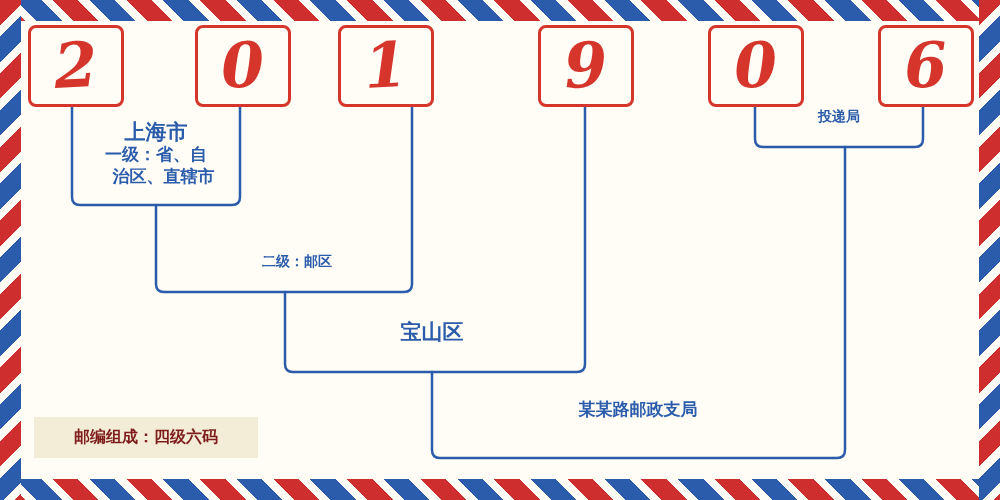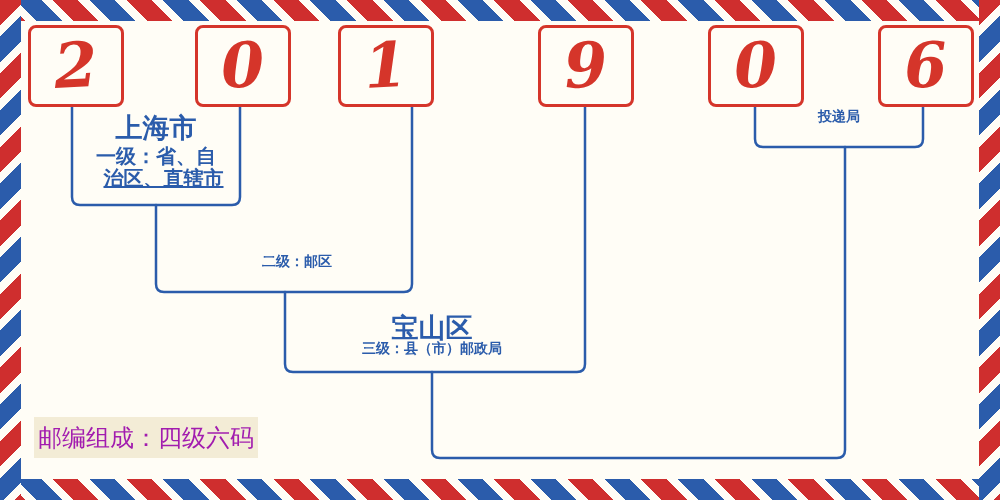--- a/index.html
+++ b/index.html
@@ -65,41 +65,41 @@
 
   
   .lbl {
     position: absolute;
     color: #2b5cab;
     font-weight: bold;
     text-align: center;
     z-index: 2;
     white-space: nowrap;
   }
-  .lbl-name  { font-size: 27px; }
+  .lbl-name  { font-size: 21px; margin-top: 8px; }
   .lbl-desc  { font-size: 14px; }
-  .lbl-small { font-size: 20px; }
+  .lbl-small { font-size: 17px; }
 
   
   .badge {
     position: absolute;
     left: 34px;
     top: 417px;
     width: 224px;
     height: 41px;
     background: #f3ecd6;
     display: flex;
     align-items: center;
     justify-content: center;
     z-index: 2;
   }
   .badge span {
-    color: #a21caf;
-    font-weight: normal;
-    font-size: 24px;
+    color: #7f1d1d;
+    font-weight: bold;
+    font-size: 16px;
     white-space: nowrap;
   }
 </style>
 </head>
 <body>
 
 <div class="stage">
 
   <div class="border-h border-top"></div>
   <div class="border-h border-bottom"></div>
@@ -135,26 +135,26 @@
   </div>
   <div class="digit-box" style="left:708px">
     <span class="digit">0</span>
   </div>
   <div class="digit-box" style="left:878px">
     <span class="digit">6</span>
   </div>
 
   <div class="lbl lbl-name" style="left:72px;  top:110px; width:168px;">上海市</div>
   <div class="lbl lbl-small" style="left:72px;  top:143px; width:168px;">一级：省、自</div>
-  <div class="lbl lbl-small" style="left:72px;  top:165px; width:183px;text-decoration:underline;">治区、直辖市</div>
+  <div class="lbl lbl-small" style="left:72px;  top:165px; width:183px;">治区、直辖市</div>
 
   <div class="lbl lbl-desc" style="left:217px; top:253px; width:160px;">二级：邮区</div>
 
   <div class="lbl lbl-name" style="left:342px; top:310px; width:180px;">宝山区</div>
-  <div class="lbl lbl-desc" style="left:322px; top:340px; width:220px;">三级：县（市）邮政局</div>
 
   <div class="lbl lbl-desc" style="left:769px; top:108px; width:140px;">投递局</div>
+  <div class="lbl lbl-small" style="left:528px; top:398px; width:220px;">某某路邮政支局</div>
 
   <div class="badge">
     <span>邮编组成：四级六码</span>
   </div>
 
 </div>
 
 </body></html>

